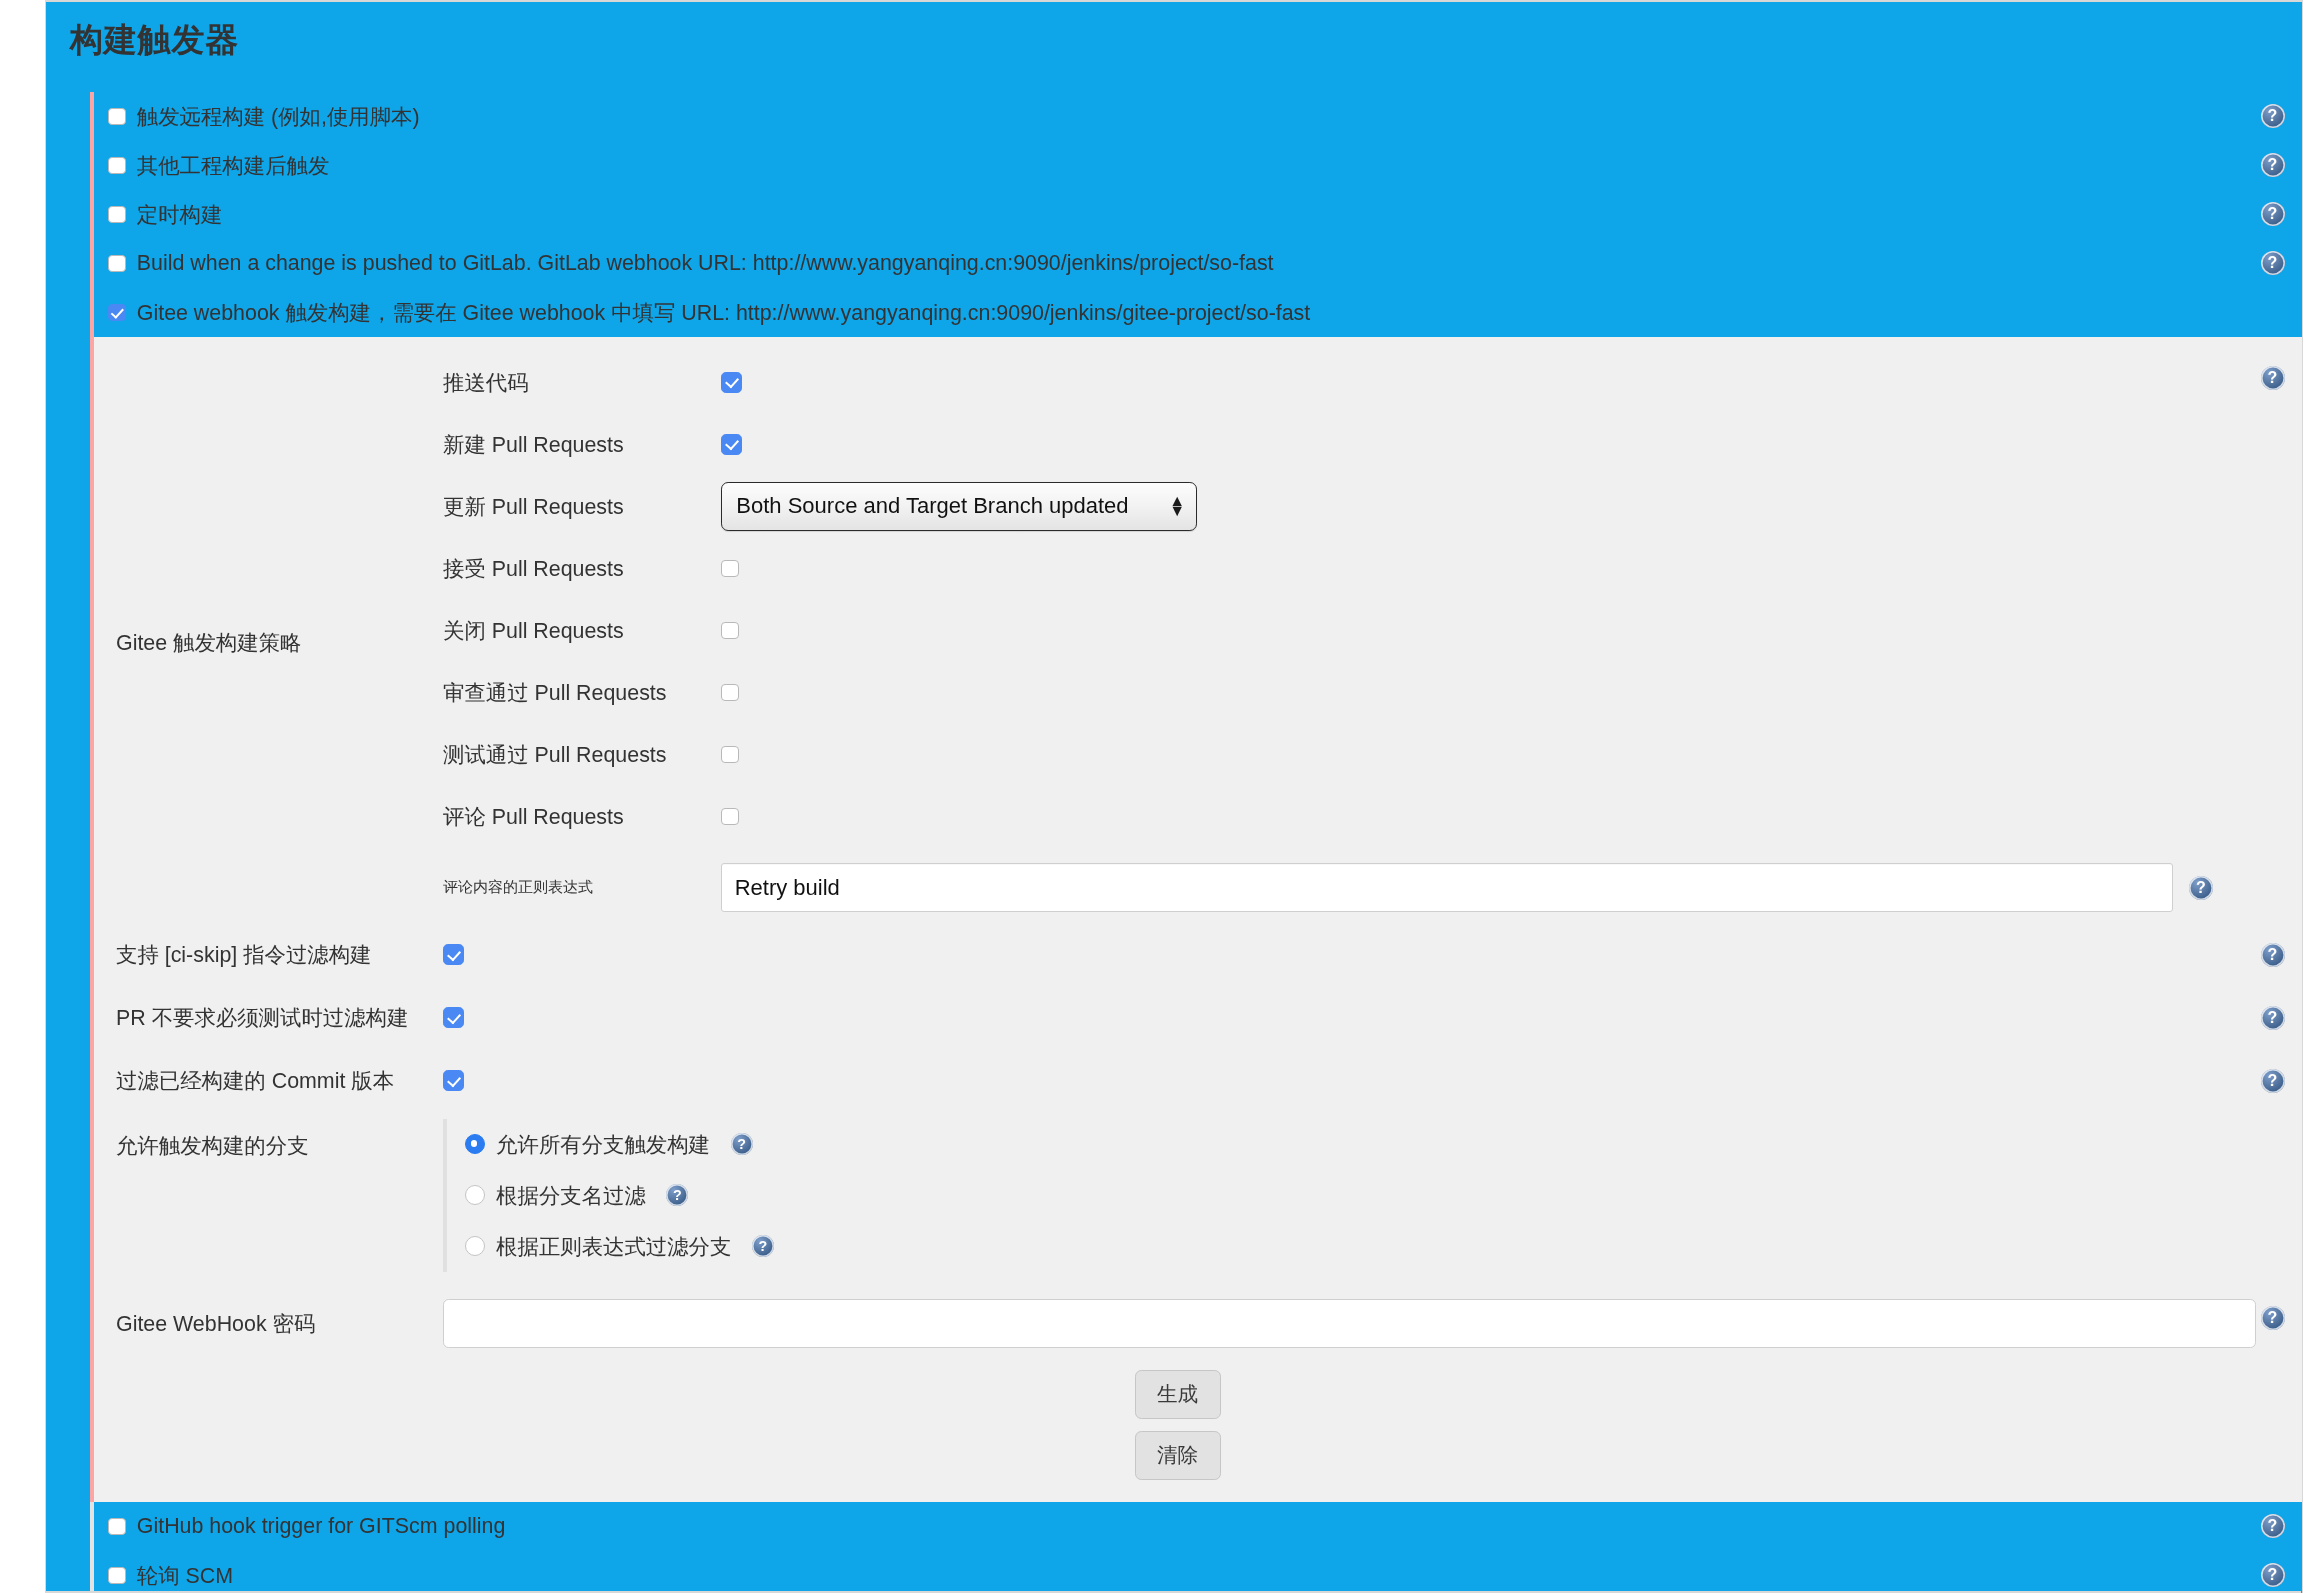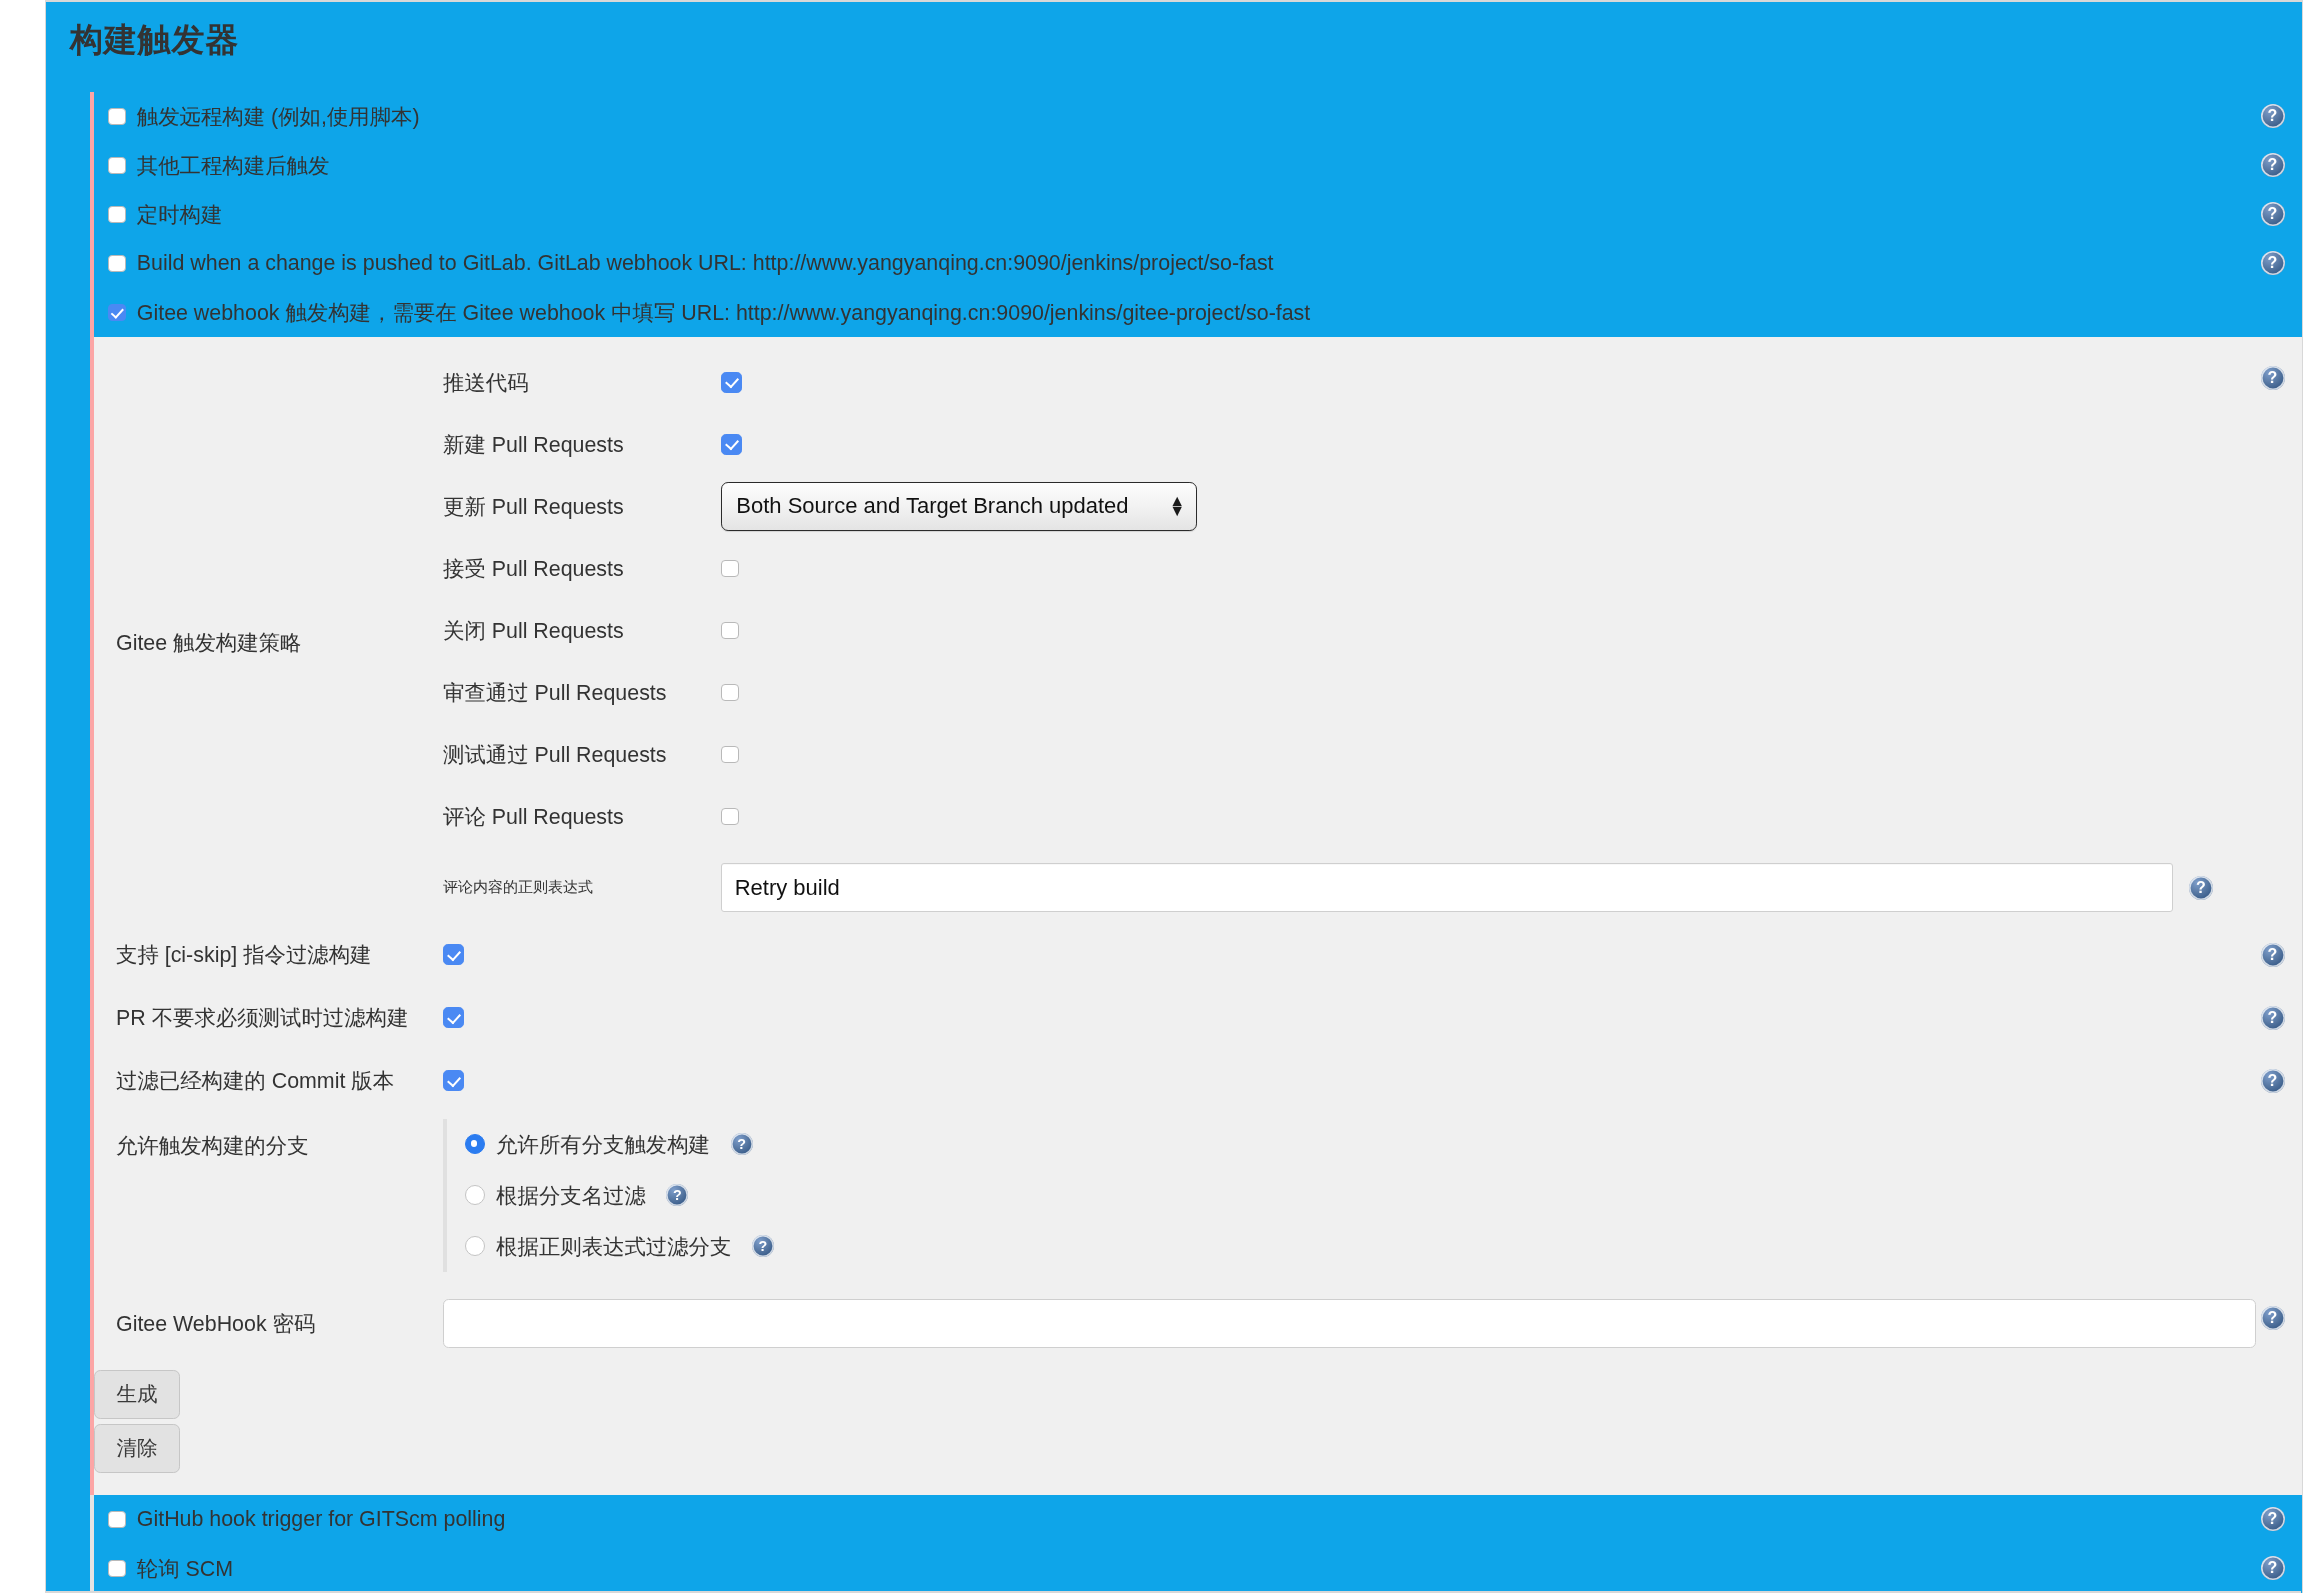--- a/index.html
+++ b/index.html
@@ -313,23 +313,23 @@
     width: 1813px;
     border: 1.6px solid #cfcfcf;
     border-radius: 5.6px;
     background: #ffffff;
   }
 
   
   .btn-stack {
     display: flex;
     flex-direction: column;
-    align-items: flex-start;
+    align-items: center;
     padding-right: 41px;
-    gap: 5px;
+    gap: 12px;
     padding-top: 14.3px;
   }
   .btn {
     min-width: 86px;
     height: 49px;
     padding: 0 20.6px;
     border: 1.6px solid #c6c6c6;
     border-radius: 6.3px;
     background: #e2e2e2;
     font-size: 20.6px;

